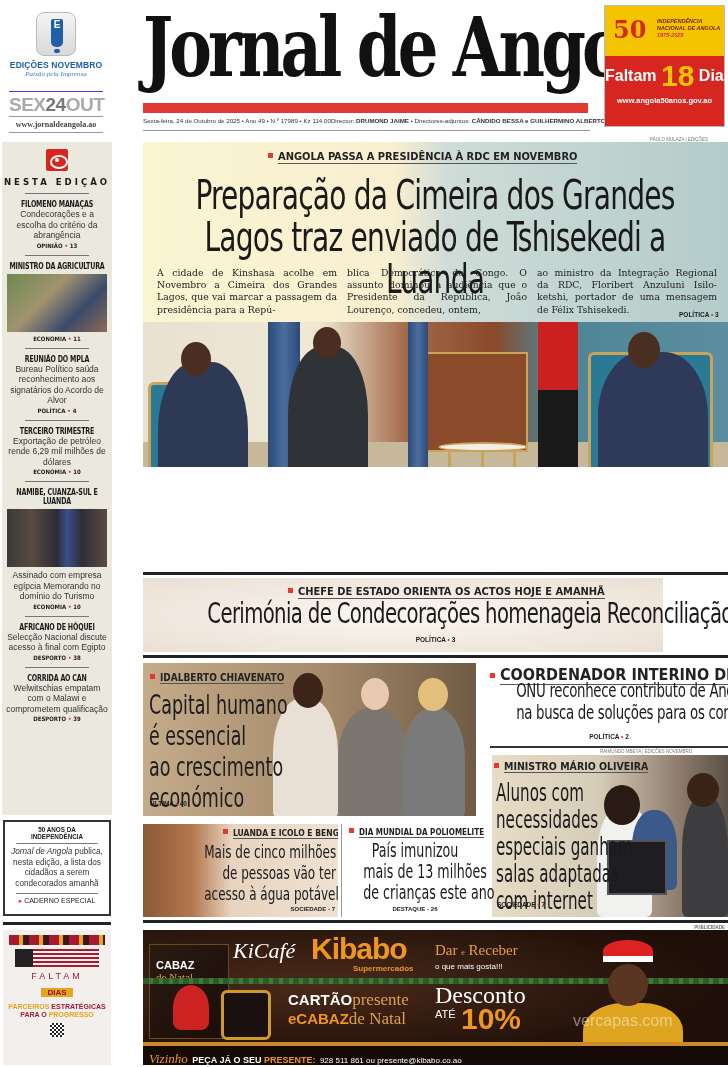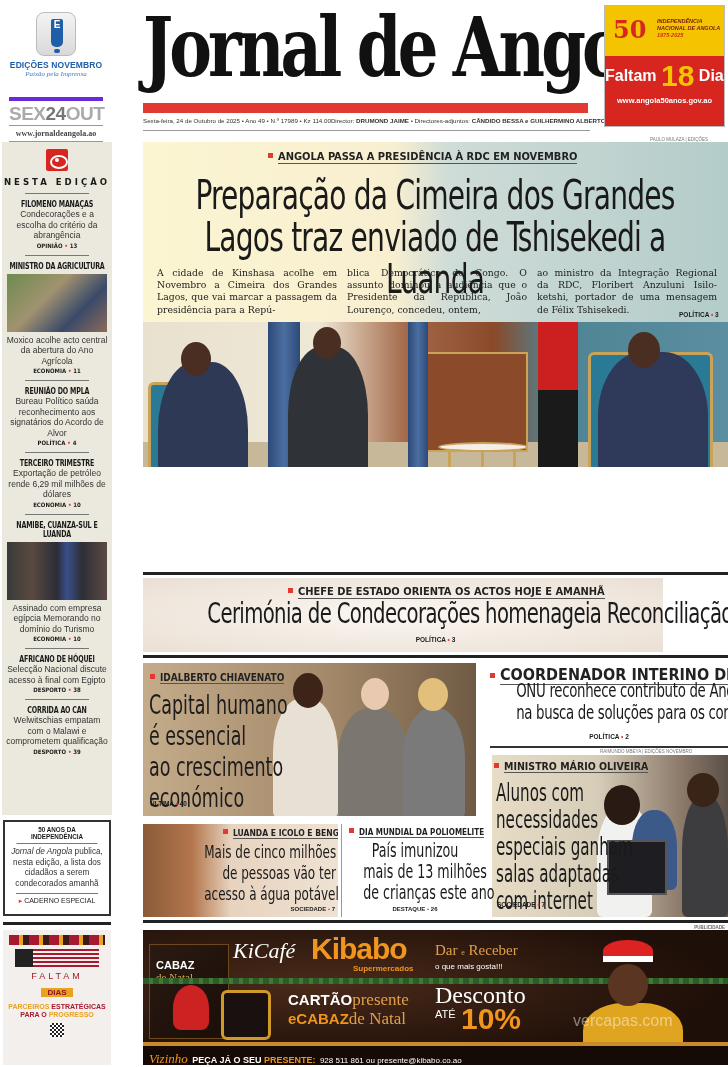--- a/index.html
+++ b/index.html
@@ -5,21 +5,21 @@
 *{box-sizing:border-box;margin:0;padding:0}
 body{width:728px;height:1067px;background:#fff;position:relative;overflow:hidden;font-family:"Liberation Sans",sans-serif;color:#1a1a1a}
 .abs{position:absolute}
 
 #logo-block{left:5px;top:8px;width:102px;height:125px;text-align:center}
 #logo-icon{width:40px;height:44px;margin:4px auto 0;border-radius:8px;background:linear-gradient(#f4f4f4,#d9d9d9);border:1px solid #bbb;position:relative}
 #logo-icon .bar{position:absolute;left:14px;top:6px;width:12px;height:28px;background:#1f5fa8;border-radius:2px 2px 5px 5px}
 #logo-icon .bar span{display:block;color:#fff;font-weight:bold;font-size:10px;line-height:12px}
 #logo-icon .dot{position:absolute;left:17px;top:36px;width:6px;height:4px;background:#1f5fa8;border-radius:2px}
 .pub-name{color:#1f5fa8;font-weight:bold;font-size:8.5px;margin-top:4px;letter-spacing:.1px}
-.pub-tag{color:#3c7fc4;font-style:italic;font-size:7px;font-family:"Liberation Serif",serif;border-bottom:4px solid #6d28d9;padding-bottom:19px;margin:0 4px}
+.pub-tag{color:#3c7fc4;font-style:italic;font-size:7px;font-family:"Liberation Serif",serif;border-bottom:1px solid #6d28d9;padding-bottom:13px;margin:0 4px}
 .date-big{font-weight:bold;font-size:19px;color:#aaa;letter-spacing:-.5px;margin-top:2px;line-height:22px;border-bottom:1px solid #999;margin:2px 4px 0}
 .date-big b{color:#777}
 .site{font-family:"Liberation Serif",serif;font-weight:bold;font-size:8px;color:#444;margin-top:3px;border-bottom:1px solid #999;padding-bottom:3px;margin-left:4px;margin-right:4px}
 
 #masthead{left:143px;top:-6px;width:445px;height:106px;font-family:"DejaVu Serif","Liberation Serif",serif;font-weight:bold;font-size:82px;letter-spacing:-5px;transform:scaleX(.78);transform-origin:left top;white-space:nowrap;color:#111;line-height:106px}
 #red-bar{left:143px;top:103px;width:445px;height:10px;background:#e23a33}
 #infoline{left:143px;top:117px;width:447px;height:12px;font-size:6.2px;color:#333;display:flex;justify-content:space-between;white-space:nowrap}
 #infoline b{font-weight:bold}
 #info-rule{left:143px;top:130px;width:447px;height:1px;background:#999}
 
@@ -200,21 +200,20 @@
 
   <div>
     <div class="s-kicker">FILOMENO MANAÇAS</div>
     <div class="s-body">Condecorações e a escolha do critério da abrangência</div>
     <div class="s-sec"><span>OPINIÃO</span> <span class="r">•</span> <span>13</span></div>
   </div>
   <div class="srule"></div>
   <div>
     <div class="s-kicker">MINISTRO DA AGRICULTURA</div>
     <div class="s-photo"></div>
-    <div class="s-body">Moxico acolhe acto central da abertura do Ano Agrícola</div>
     <div class="s-sec"><span>ECONOMIA</span> <span class="r">•</span> <span>11</span></div>
   </div>
   <div class="srule"></div>
   <div>
     <div class="s-kicker">REUNIÃO DO MPLA</div>
     <div class="s-body">Bureau Político saúda reconhecimento aos signatários do Acordo de Alvor</div>
     <div class="s-sec"><span>POLÍTICA</span> <span class="r">•</span> <span>4</span></div>
   </div>
   <div class="srule"></div>
   <div>

